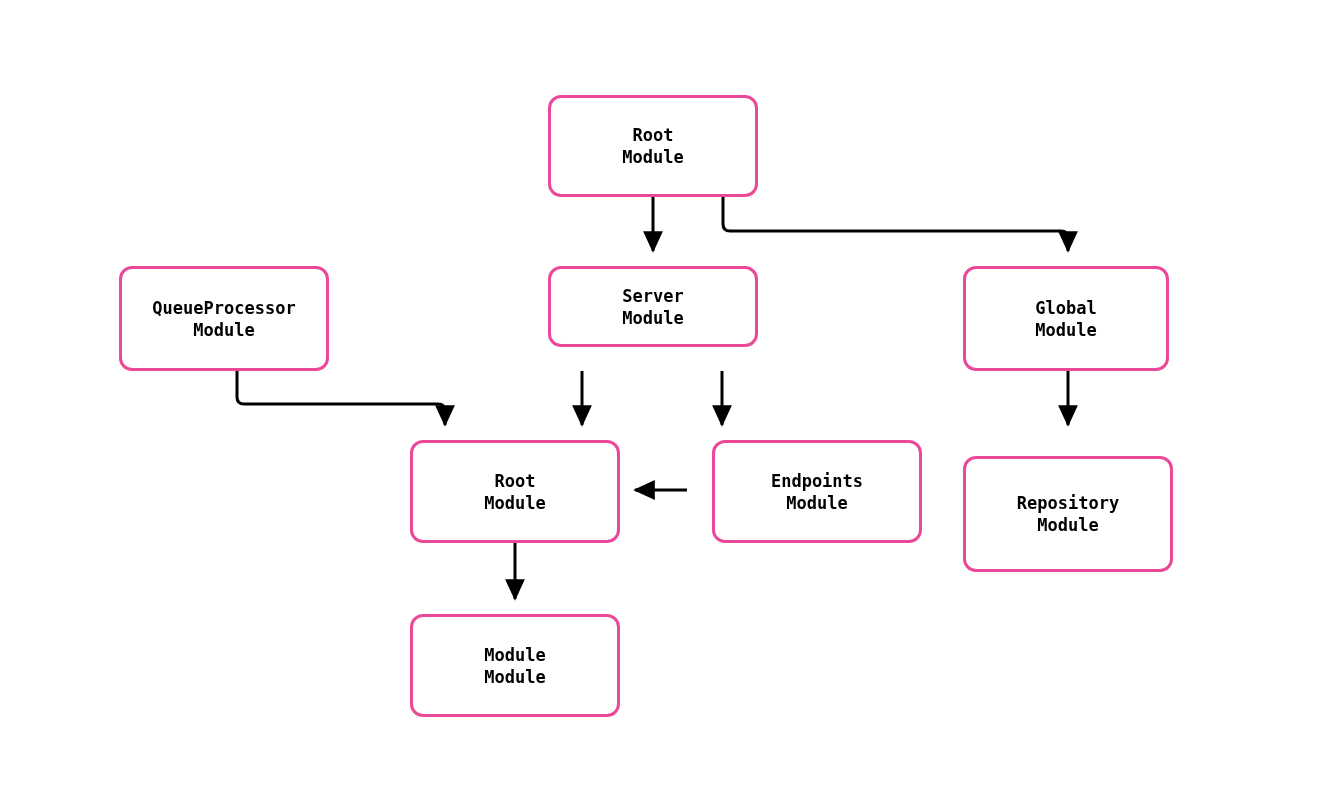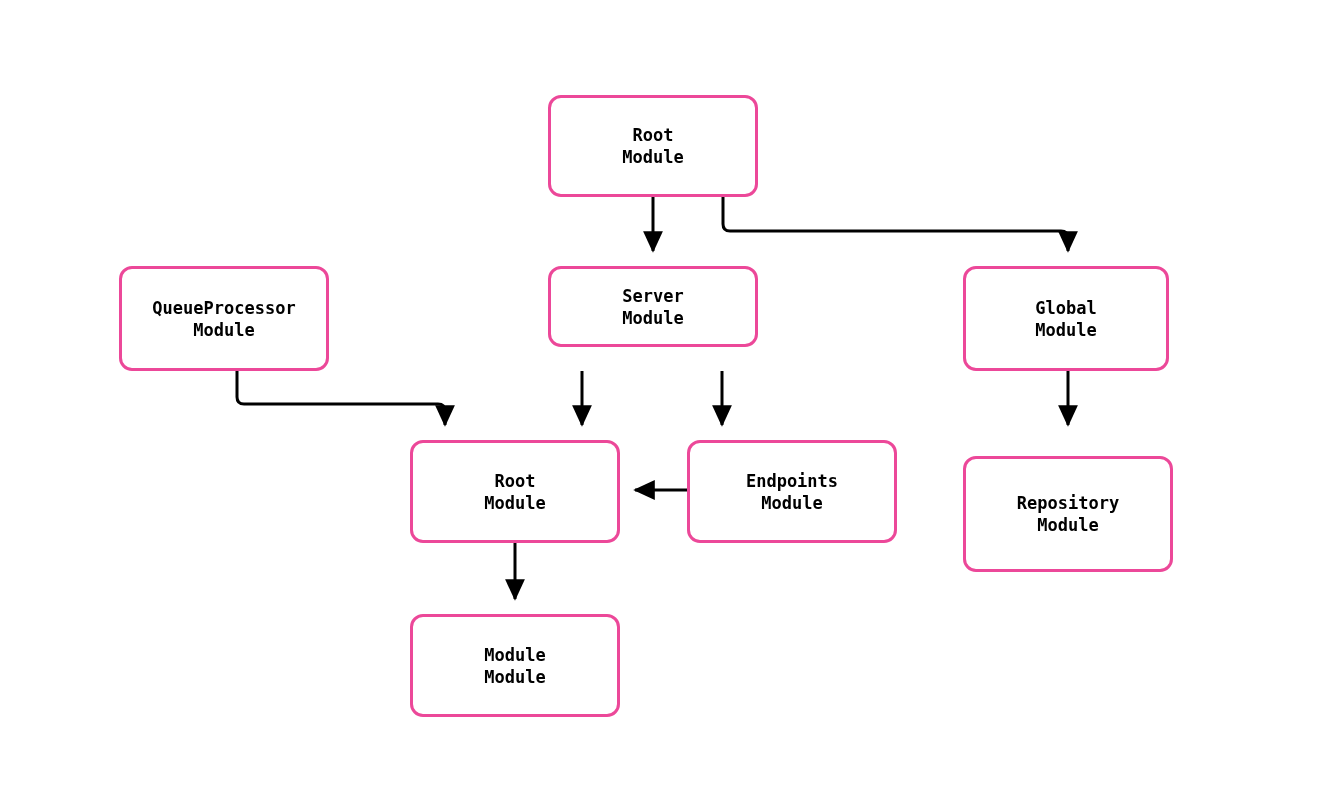--- a/index.html
+++ b/index.html
@@ -93,21 +93,21 @@
   <div class="node" style="left:963px; top:266px; width:206px; height:105px;">
     <div class="node-label">Global</div>
     <div class="node-label">Module</div>
   </div>
 
   <div class="node" style="left:410px; top:440px; width:210px; height:103px;">
     <div class="node-label">Root</div>
     <div class="node-label">Module</div>
   </div>
 
-  <div class="node" style="left:687px; top:440px; width:210px; height:103px;">
+  <div class="node" style="left:712px; top:440px; width:210px; height:103px;">
     <div class="node-label">Endpoints</div>
     <div class="node-label">Module</div>
   </div>
 
   <div class="node" style="left:963px; top:456px; width:210px; height:116px;">
     <div class="node-label">Repository</div>
     <div class="node-label">Module</div>
   </div>
 
   <div class="node" style="left:410px; top:614px; width:210px; height:103px;">

